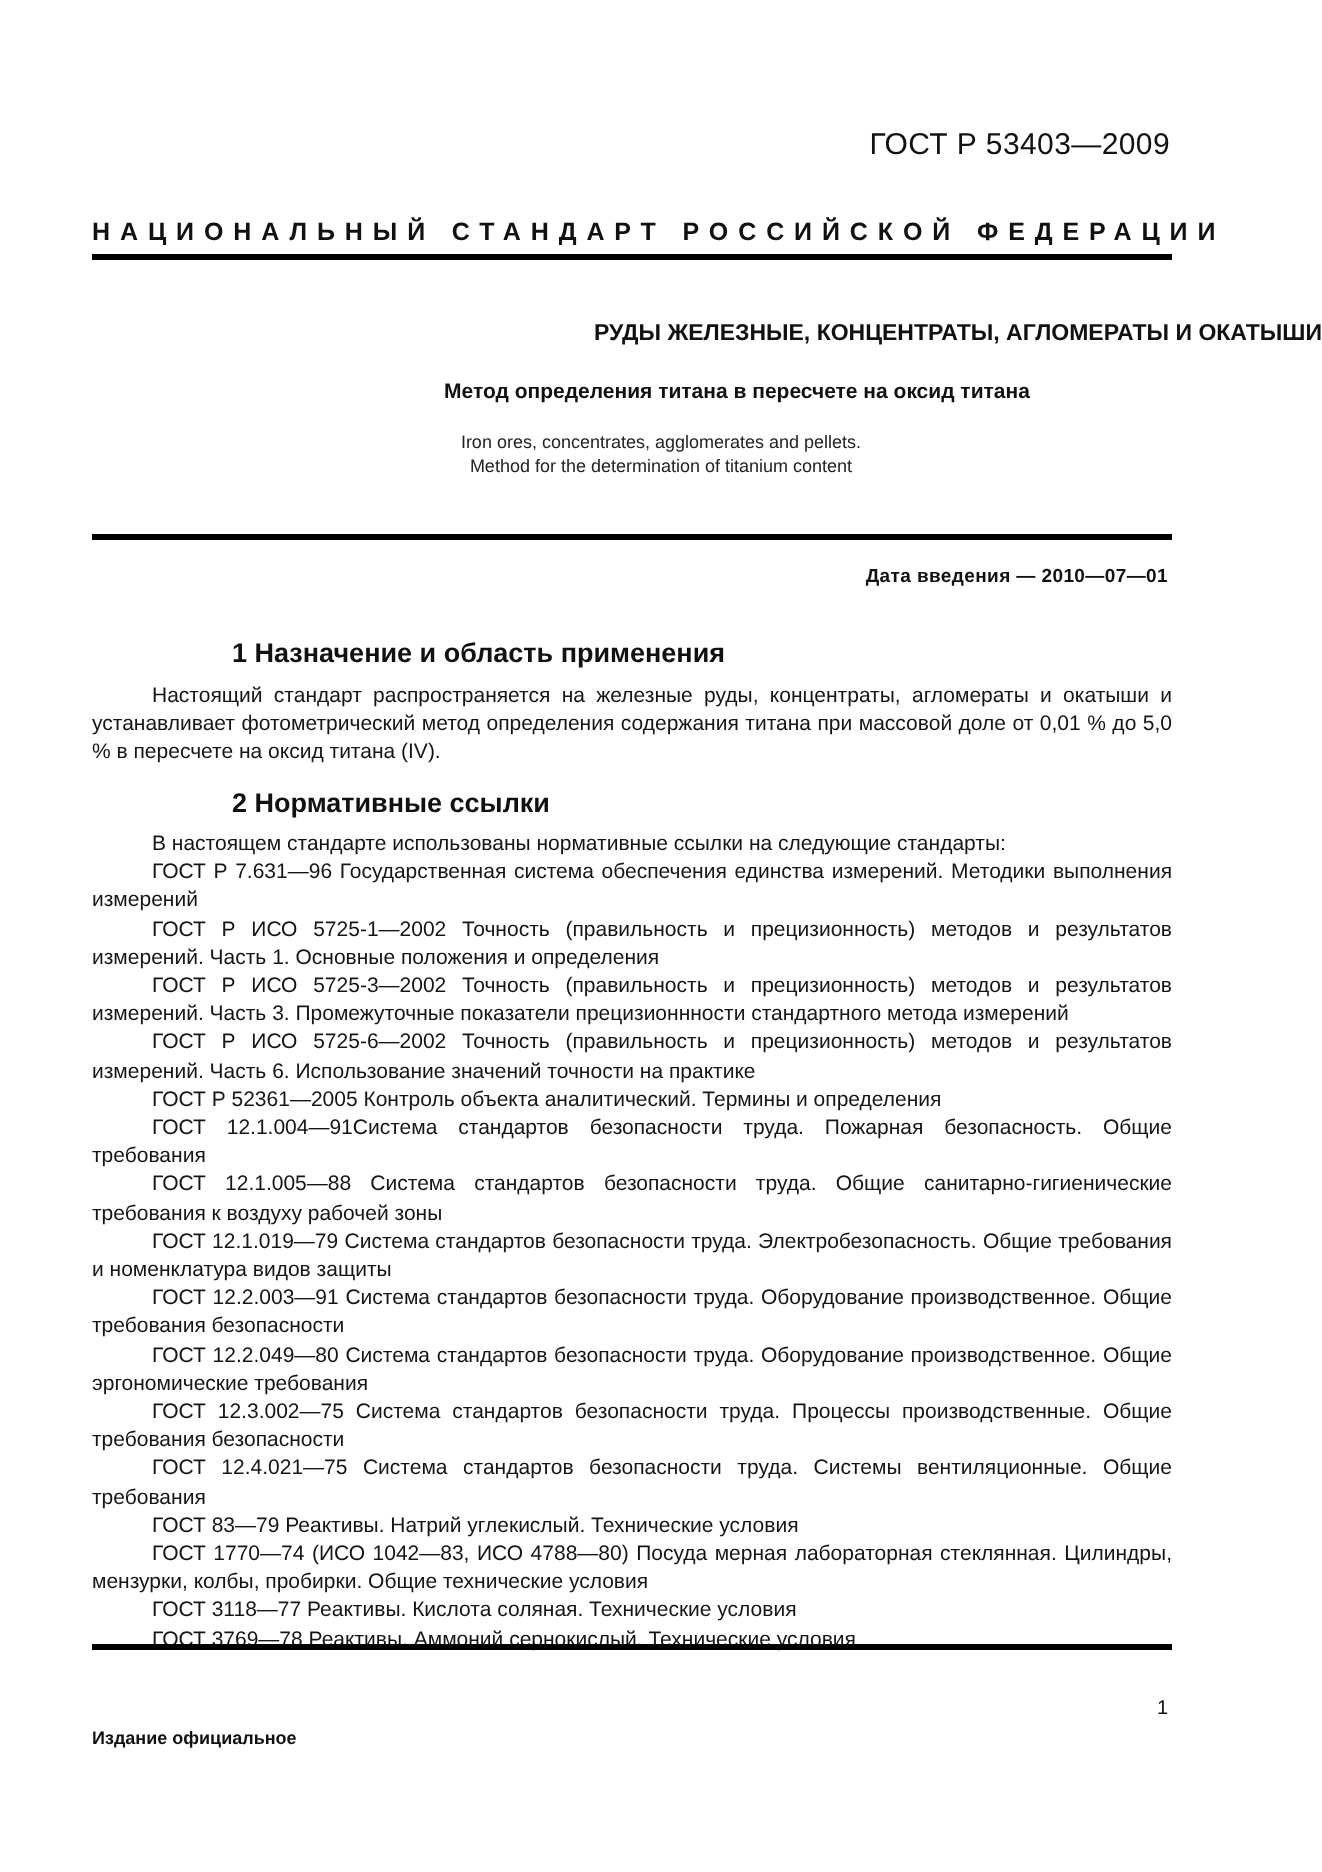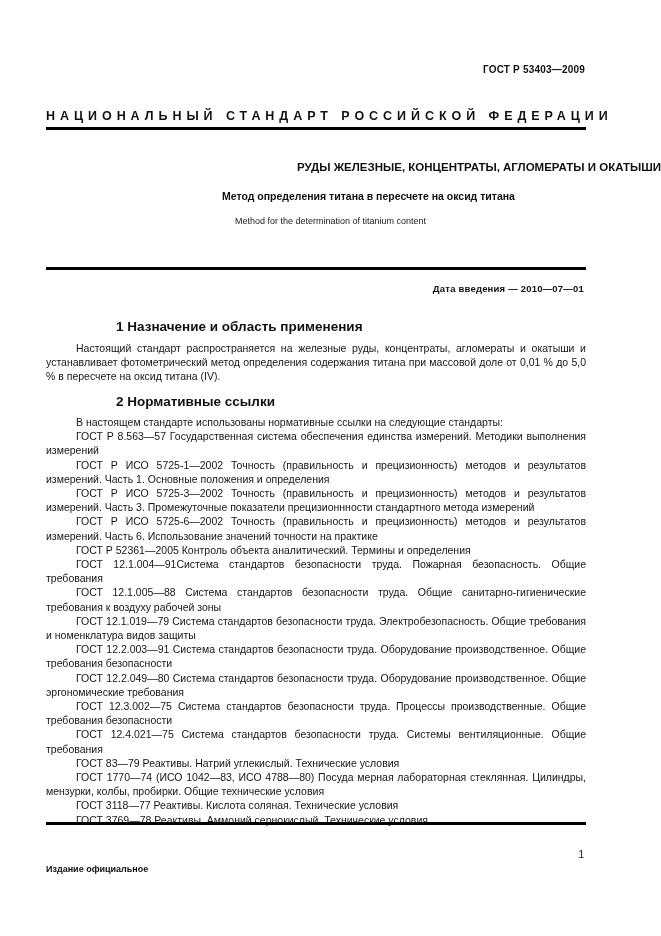--- a/index.html
+++ b/index.html
@@ -1,19 +1,19 @@
 <!DOCTYPE html>
 <html><head>
   <meta charset="utf-8">
   <style>
     html, body { margin: 0; padding: 0; background: #ffffff; }
     body { width: 661px; height: 936px; position: relative; overflow: hidden;
            font-family: "Liberation Sans", sans-serif; color: #111; }
     .abs { position: absolute; }
-    .doc-number { right: 76px; top: 64px; font-size: 10px; font-weight: bold; letter-spacing: 0.2px; }
+    .doc-number { right: 76px; top: 64px; font-size: 15px; font-weight: normal; letter-spacing: 0.2px; }
     .national { left: 46px; top: 109px; width: 540px; font-size: 12.5px; font-weight: bold;
                 letter-spacing: 4.95px; white-space: nowrap; }
     .rule { background: #000; height: 3px; }
     .rule-top { left: 46px; top: 127px; width: 540px; }
     .title-ru { left: 0; width: 661px; top: 161px; text-align: right; font-size: 11.5px; font-weight: bold; }
     .subtitle-ru { left: 0; width: 661px; top: 190px; text-align: center; font-size: 10.5px; font-weight: bold; margin-left: 38px; }
     .title-en { left: 0; width: 661px; top: 215px; text-align: center; font-size: 9px; line-height: 12px; color: #222; }
     .rule-mid { left: 46px; top: 267px; width: 540px; height: 2.5px; }
     .intro-date { right: 77px; top: 283px; font-size: 9.5px; font-weight: bold; letter-spacing: 0.2px; margin-left: 12px; }
     .section-heading { left: 76px; font-size: 13.5px; font-weight: bold; margin-left: 40px; }
@@ -30,35 +30,36 @@
 </head>
 <body>
 
 <div class="abs doc-number">ГОСТ  Р 53403—2009</div>
 <div class="abs national">НАЦИОНАЛЬНЫЙ СТАНДАРТ РОССИЙСКОЙ ФЕДЕРАЦИИ</div>
 <div class="abs rule rule-top"></div>
 
 <div class="abs title-ru">РУДЫ ЖЕЛЕЗНЫЕ, КОНЦЕНТРАТЫ, АГЛОМЕРАТЫ И ОКАТЫШИ</div>
 <div class="abs subtitle-ru">Метод определения титана в пересчете на оксид титана</div>
 <div class="abs title-en">
+  <div>Iron ores, concentrates, agglomerates and pellets.</div>
   <div>Method for the determination of titanium content</div>
 </div>
 <div class="abs rule rule-mid"></div>
 
 <div class="abs intro-date">Дата введения — 2010—07—01</div>
 
 <div class="abs section-heading h1">1  Назначение и область применения</div>
 <div class="abs para p1">
   <p>Настоящий стандарт распространяется на железные руды, концентраты, агломераты и окатыши и устанавливает фотометрический метод определения содержания титана при массовой доле от 0,01 % до 5,0 % в пересчете на оксид титана (IV).</p>
 </div>
 
 <div class="abs section-heading h2">2  Нормативные ссылки</div>
 <div class="abs para p2">
   <p>В настоящем стандарте использованы нормативные ссылки на следующие стандарты:</p>
-  <p>ГОСТ  Р 8.563—57 Государственная система обеспечения единства измерений. Методики выполнения измерений</p>
+  <p>ГОСТ  Р 7.631—96 Государственная система обеспечения единства измерений. Методики выполнения измерений</p>
   <p>ГОСТ  Р ИСО 5725-1—2002 Точность (правильность и прецизионность) методов и результатов измерений. Часть 1. Основные положения и определения</p>
   <p>ГОСТ  Р ИСО 5725-3—2002 Точность (правильность и прецизионность) методов и результатов измерений. Часть 3. Промежуточные показатели прецизионнности стандартного метода измерений</p>
   <p>ГОСТ  Р ИСО 5725-6—2002 Точность (правильность и прецизионность) методов и результатов измерений. Часть 6. Использование значений точности на практике</p>
   <p>ГОСТ  Р 52361—2005 Контроль объекта аналитический. Термины и определения</p>
   <p>ГОСТ  12.1.004—91Система стандартов безопасности труда. Пожарная безопасность. Общие требования</p>
   <p>ГОСТ  12.1.005—88 Система стандартов безопасности труда. Общие санитарно-гигиенические требования к воздуху рабочей зоны</p>
   <p>ГОСТ  12.1.019—79 Система стандартов безопасности труда. Электробезопасность. Общие требования и номенклатура видов защиты</p>
   <p>ГОСТ  12.2.003—91 Система стандартов безопасности труда. Оборудование производственное. Общие требования безопасности</p>
   <p>ГОСТ  12.2.049—80 Система стандартов безопасности труда. Оборудование производственное. Общие эргономические требования</p>
   <p>ГОСТ  12.3.002—75 Система стандартов безопасности труда. Процессы производственные. Общие требования безопасности</p>

